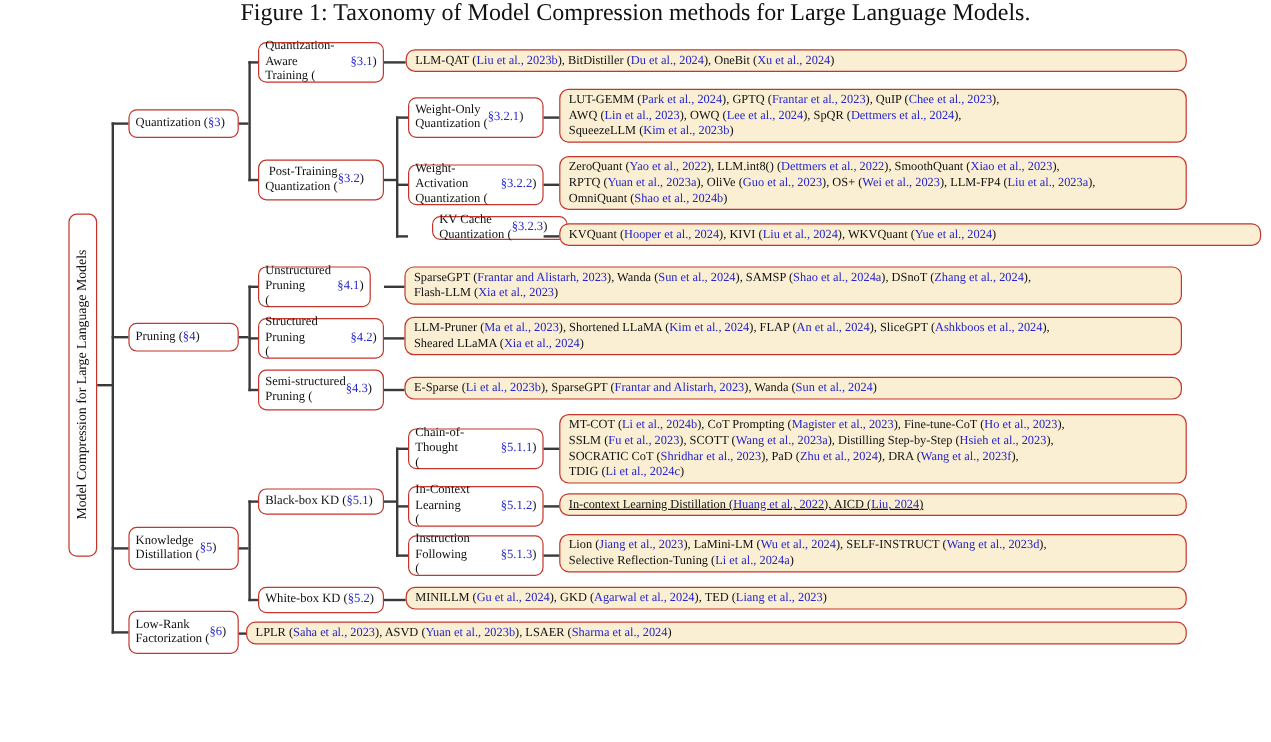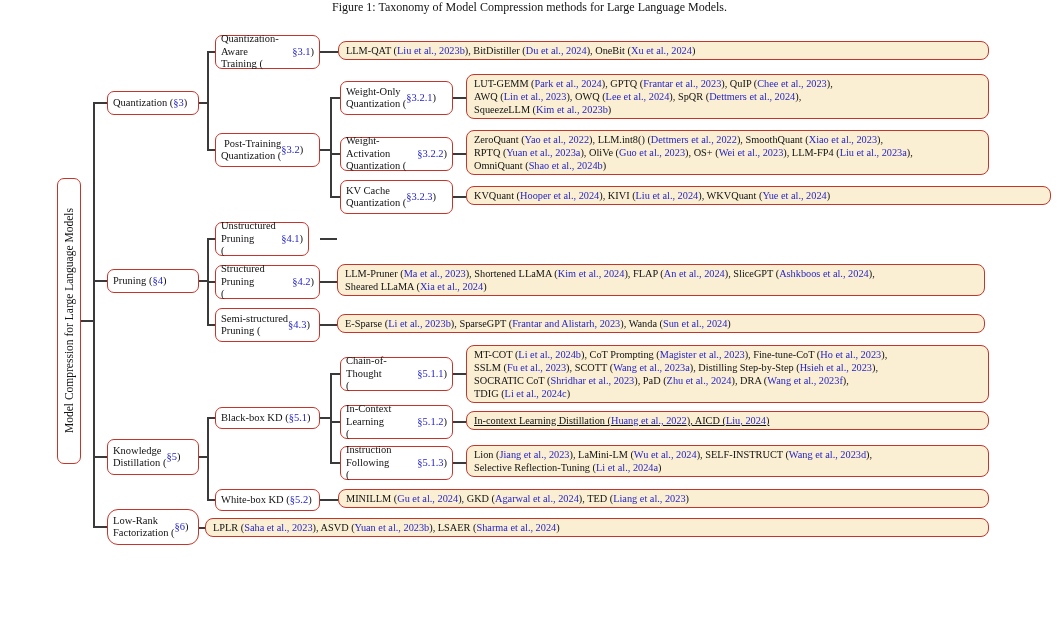--- a/index.html
+++ b/index.html
@@ -9,70 +9,72 @@
           background:#ffffff;border-radius:7px;white-space:pre-line;color:#111;}
   .node{display:flex;align-items:center;padding:1px 5px;font-size:10.5px;line-height:12.5px;}
   .leaf{background:#faeed3;border-radius:8px;padding:2px 7px;font-size:10.3px;line-height:13px;}
   .cite{color:#2626c9;}
   #rootbox{writing-mode:vertical-rl;transform:rotate(180deg);text-align:center;
           justify-content:center;font-size:11.5px;padding:4px 1px;white-space:normal;}
   .hl,.vl{position:absolute;background:#3a3a3a;}
   .hl{height:1.5px;}
   .vl{width:1.5px;}
   #caption{position:absolute;left:0;top:574;width:1059px;text-align:center;
-          font-size:12px;color:#111;}
+          font-size:20px;color:#111;}
 </style>
 </head>
 <body>
 
 <div id="canvas">
 
   <div id="rootbox" class="node" style="left:57px;top:178px;width:24px;height:286px;">Model Compression for Large Language Models</div>
 
   <div class="node" style="left:107px;top:91px;width:92px;height:24px;">Quantization (<span class="cite">§3</span>)</div>
   <div class="node" style="left:107px;top:269px;width:92px;height:24px;">Pruning (<span class="cite">§4</span>)</div>
   <div class="node" style="left:107px;top:439px;width:92px;height:36px;">Knowledge
 Distillation (<span class="cite">§5</span>)</div>
-  <div class="node" style="left:107px;top:509px;width:92px;height:36px;border-radius:11px;">Low-Rank
+  <div class="node" style="left:107px;top:509px;width:92px;height:36px;">Low-Rank
 Factorization (<span class="cite">§6</span>)</div>
 
   <div class="node" style="left:215px;top:35px;width:105px;height:34px;align-items:center;">Quantization-Aware
 Training (<span class="cite">§3.1</span>)</div>
   <div class="node" style="left:215px;top:133px;width:105px;height:34px;text-align:right;">Post-Training
 Quantization (<span class="cite">§3.2</span>)</div>
   <div class="node" style="left:215px;top:222px;width:94px;height:34px;">Unstructured Pruning
 (<span class="cite">§4.1</span>)</div>
   <div class="node" style="left:215px;top:265px;width:105px;height:34px;">Structured Pruning
 (<span class="cite">§4.2</span>)</div>
   <div class="node" style="left:215px;top:308px;width:105px;height:34px;">Semi-structured
 Pruning (<span class="cite">§4.3</span>)</div>
   <div class="node" style="left:215px;top:407px;width:105px;height:22px;">Black-box KD (<span class="cite">§5.1</span>)</div>
   <div class="node" style="left:215px;top:489px;width:105px;height:22px;">White-box KD (<span class="cite">§5.2</span>)</div>
 
   <div class="node" style="left:340px;top:81px;width:113px;height:34px;">Weight-Only
 Quantization (<span class="cite">§3.2.1</span>)</div>
   <div class="node" style="left:340px;top:137px;width:113px;height:34px;">Weight-Activation
 Quantization (<span class="cite">§3.2.2</span>)</div>
-  <div class="node" style="left:340px;top:180px;width:113px;height:34px;">KV Cache
+  <div class="node" style="left:360px;top:180px;width:113px;height:20px;">KV Cache
 Quantization (<span class="cite">§3.2.3</span>)</div>
   <div class="node" style="left:340px;top:357px;width:113px;height:34px;">Chain-of-Thought
 (<span class="cite">§5.1.1</span>)</div>
   <div class="node" style="left:340px;top:405px;width:113px;height:34px;">In-Context Learning
 (<span class="cite">§5.1.2</span>)</div>
   <div class="node" style="left:340px;top:446px;width:113px;height:34px;">Instruction Following
 (<span class="cite">§5.1.3</span>)</div>
 
   <div class="leaf" style="left:338px;top:41px;width:651px;">LLM-QAT (<span class="cite">Liu et al., 2023b</span>), BitDistiller (<span class="cite">Du et al., 2024</span>), OneBit (<span class="cite">Xu et al., 2024</span>)</div>
   <div class="leaf" style="left:466px;top:74px;width:523px;">LUT-GEMM (<span class="cite">Park et al., 2024</span>), GPTQ (<span class="cite">Frantar et al., 2023</span>), QuIP (<span class="cite">Chee et al., 2023</span>),
 AWQ (<span class="cite">Lin et al., 2023</span>), OWQ (<span class="cite">Lee et al., 2024</span>), SpQR (<span class="cite">Dettmers et al., 2024</span>),
 SqueezeLLM (<span class="cite">Kim et al., 2023b</span>)</div>
   <div class="leaf" style="left:466px;top:130px;width:523px;">ZeroQuant (<span class="cite">Yao et al., 2022</span>), LLM.int8() (<span class="cite">Dettmers et al., 2022</span>), SmoothQuant (<span class="cite">Xiao et al., 2023</span>),
 RPTQ (<span class="cite">Yuan et al., 2023a</span>), OliVe (<span class="cite">Guo et al., 2023</span>), OS+ (<span class="cite">Wei et al., 2023</span>), LLM-FP4 (<span class="cite">Liu et al., 2023a</span>),
 OmniQuant (<span class="cite">Shao et al., 2024b</span>)</div>
   <div class="leaf" style="left:466px;top:186px;width:585px;">KVQuant (<span class="cite">Hooper et al., 2024</span>), KIVI (<span class="cite">Liu et al., 2024</span>), WKVQuant (<span class="cite">Yue et al., 2024</span>)</div>
+  <div class="leaf" style="left:337px;top:222px;width:648px;">SparseGPT (<span class="cite">Frantar and Alistarh, 2023</span>), Wanda (<span class="cite">Sun et al., 2024</span>), SAMSP (<span class="cite">Shao et al., 2024a</span>), DSnoT (<span class="cite">Zhang et al., 2024</span>),
+Flash-LLM (<span class="cite">Xia et al., 2023</span>)</div>
   <div class="leaf" style="left:337px;top:264px;width:648px;">LLM-Pruner (<span class="cite">Ma et al., 2023</span>), Shortened LLaMA (<span class="cite">Kim et al., 2024</span>), FLAP (<span class="cite">An et al., 2024</span>), SliceGPT (<span class="cite">Ashkboos et al., 2024</span>),
 Sheared LLaMA (<span class="cite">Xia et al., 2024</span>)</div>
   <div class="leaf" style="left:337px;top:314px;width:648px;">E-Sparse (<span class="cite">Li et al., 2023b</span>), SparseGPT (<span class="cite">Frantar and Alistarh, 2023</span>), Wanda (<span class="cite">Sun et al., 2024</span>)</div>
   <div class="leaf" style="left:466px;top:345px;width:523px;">MT-COT (<span class="cite">Li et al., 2024b</span>), CoT Prompting (<span class="cite">Magister et al., 2023</span>), Fine-tune-CoT (<span class="cite">Ho et al., 2023</span>),
 SSLM (<span class="cite">Fu et al., 2023</span>), SCOTT (<span class="cite">Wang et al., 2023a</span>), Distilling Step-by-Step (<span class="cite">Hsieh et al., 2023</span>),
 SOCRATIC CoT (<span class="cite">Shridhar et al., 2023</span>), PaD (<span class="cite">Zhu et al., 2024</span>), DRA (<span class="cite">Wang et al., 2023f</span>),
 TDIG (<span class="cite">Li et al., 2024c</span>)</div>
   <div class="leaf" style="left:466px;top:411px;width:523px;text-decoration:underline;">In-context Learning Distillation (<span class="cite">Huang et al., 2022</span>), AICD (<span class="cite">Liu, 2024</span>)</div>
   <div class="leaf" style="left:466px;top:445px;width:523px;">Lion (<span class="cite">Jiang et al., 2023</span>), LaMini-LM (<span class="cite">Wu et al., 2024</span>), SELF-INSTRUCT (<span class="cite">Wang et al., 2023d</span>),
 Selective Reflection-Tuning (<span class="cite">Li et al., 2024a</span>)</div>

